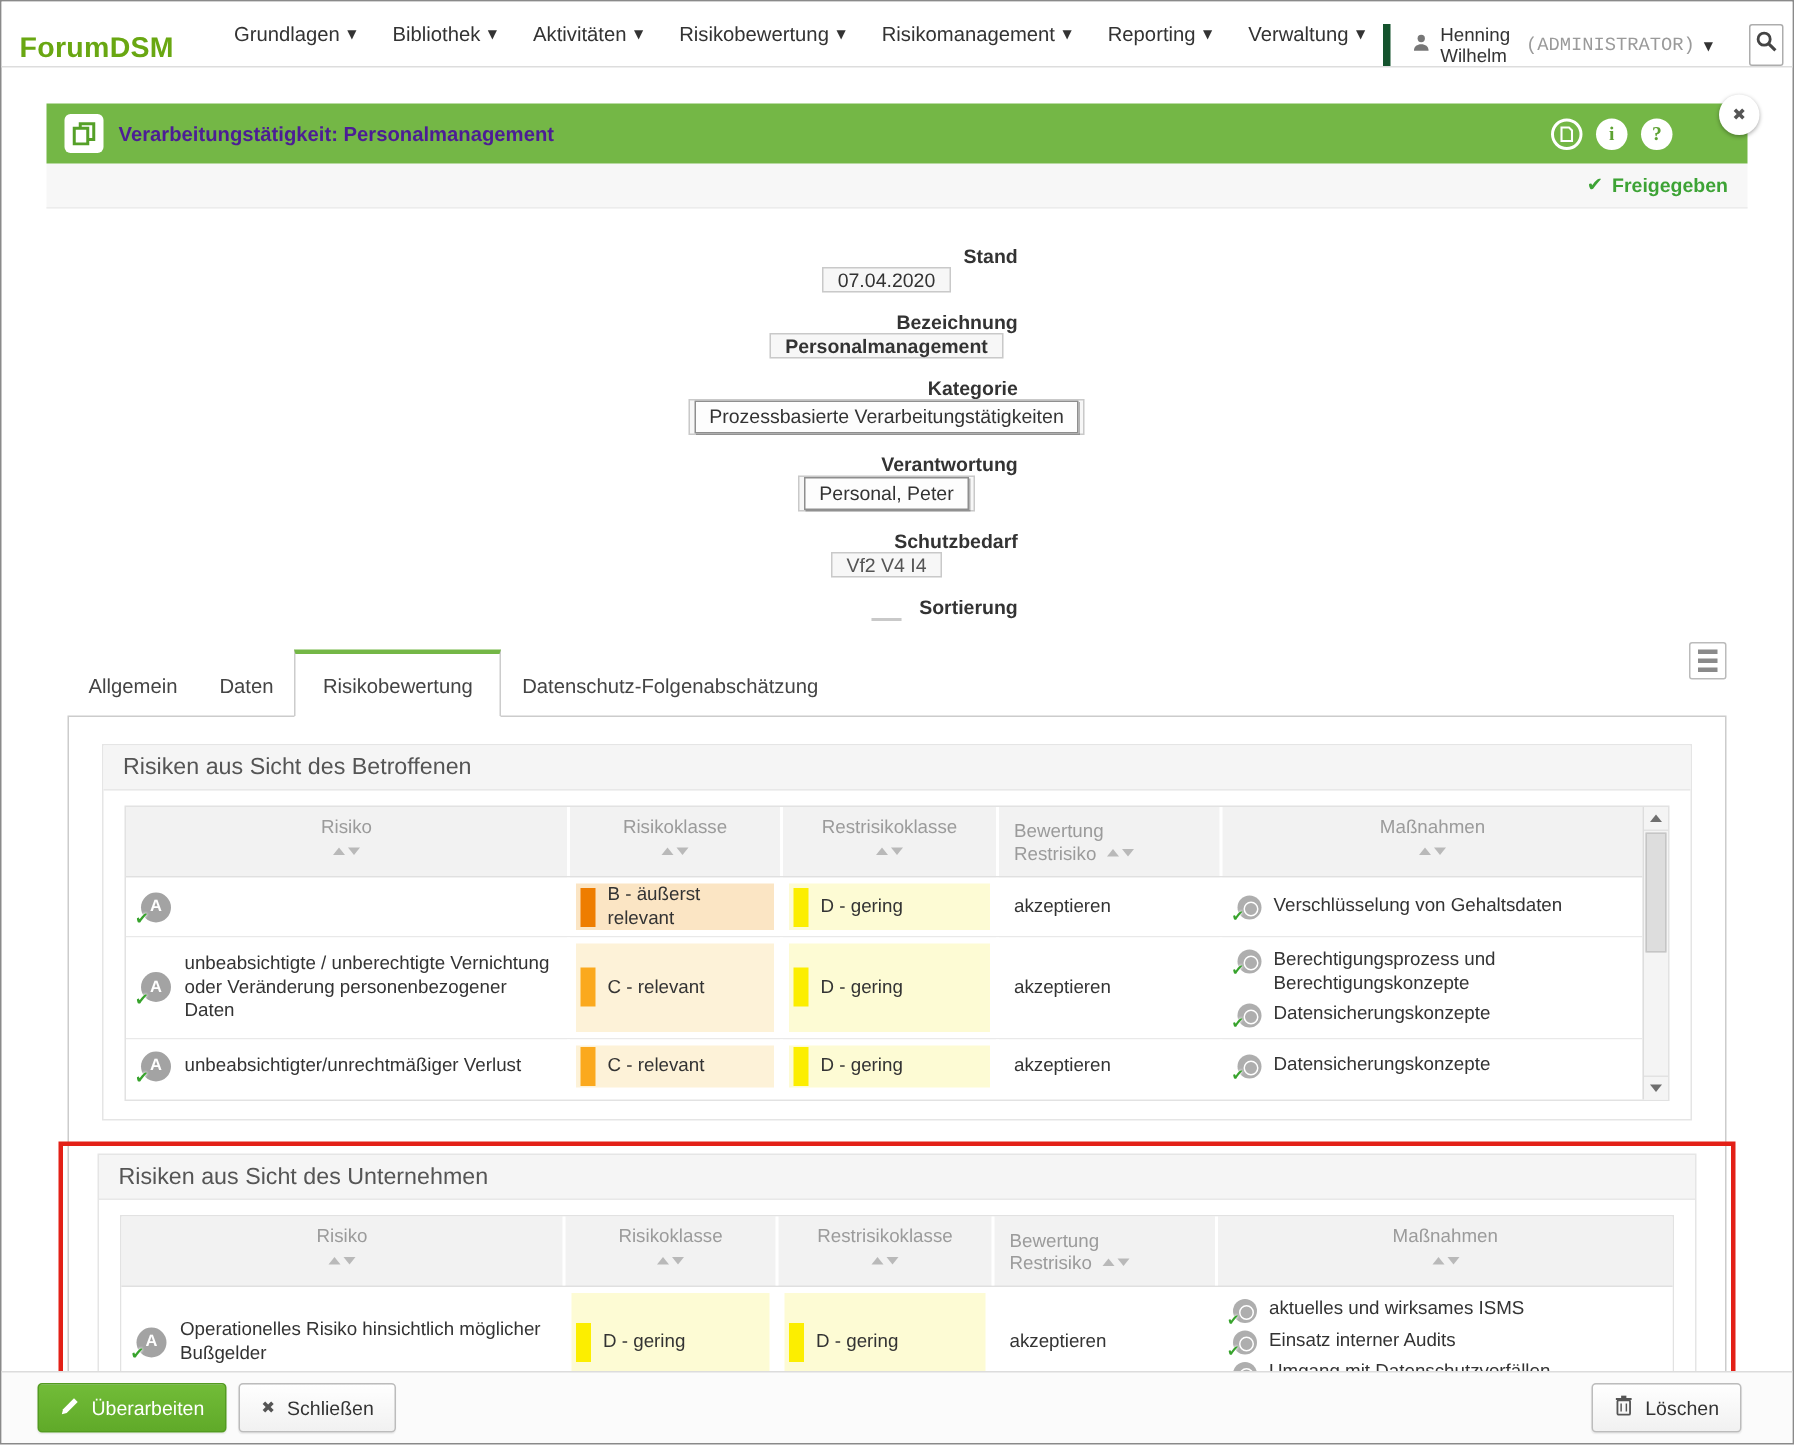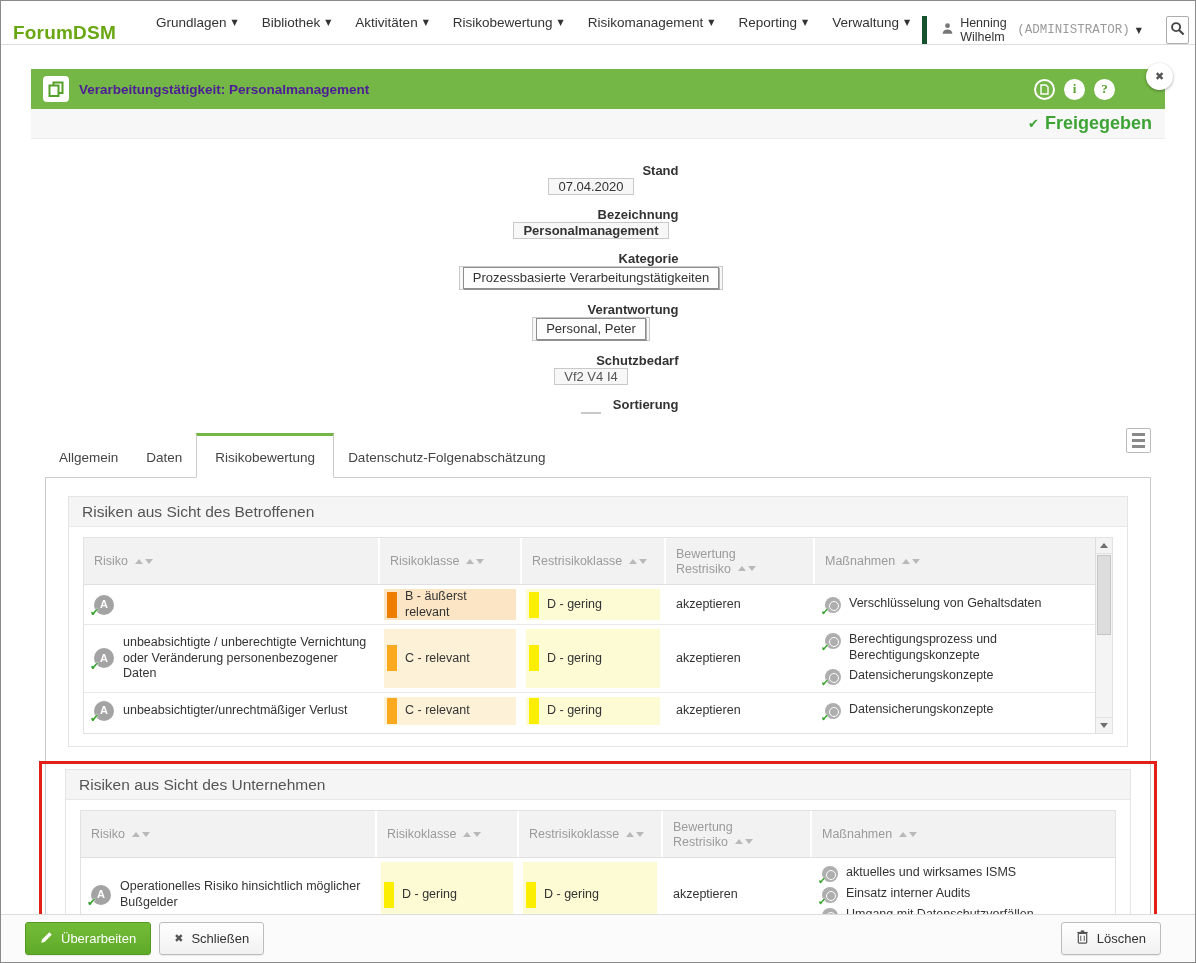--- a/index.html
+++ b/index.html
@@ -48,21 +48,21 @@
     background:#fff; box-shadow:0 1px 3px rgba(0,0,0,.35);
     display:flex; align-items:center; justify-content:center; cursor:pointer;
     color:#555; font-size:11px; z-index:5;
   }
 
   .statusbar {
     height:30px; background:#f7f7f7; border-bottom:1px solid #ececec;
     display:flex; align-items:center; justify-content:flex-end; padding-right:13px; gap:6px;
   }
   .statusbar .chk { color:#3da335; font-size:13px; }
-  .status-label { color:#3da335; font-weight:bold; font-size:18px; }
+  .status-label { color:#3da335; font-weight:bold; font-size:13px; }
 
   
   .form { padding:24px 14px 0 0; }
   .frow { display:flex; align-items:center; margin-bottom:12px;flex-direction:column; }
   .flabel { width:205px; text-align:right; font-weight:bold; font-size:13px; color:#333; padding-right:15px; flex-shrink:0; }
   .finput {
     flex:1; height:27px; border:1px solid #c9c9c9; background:#f7f7f7;
     display:flex; align-items:center; padding:0 9px; font-size:13px; color:#333;
   }
   .finput.bold { font-weight:bold; }
@@ -95,21 +95,21 @@
     font-size:15.5px; color:#555; padding:6px 13px; height:30px; display:flex; align-items:center;
   }
   .red-annotation { margin:14px -29px 0; padding:5px 23px 6px; border:3px solid #e32017; }
 
   .rtable { margin:10px 14px 12px; border:1px solid #e2e2e2; position:relative; background:#fff; }
   .thead, .trow { display:grid; grid-template-columns:296px 142px 144px 149px 1fr; }
   .t1 .thead, .t1 .tbody { margin-right:17px; }
   .thead { background:#f2f2f2; border-bottom:1px solid #e0e0e0; }
   .th {
     min-height:46px; padding:6px 10px; color:#9b9b9b; font-size:12.5px;
-    display:flex; align-items:center; gap:7px; border-right:2px solid #fff; cursor:pointer;
+    display:flex; align-items:center; gap:7px; border-right:2px solid #fff; cursor:pointer;flex-direction:column;
   }
   .th.two { flex-direction:column; align-items:flex-start; justify-content:center; gap:1px; }
   .th.last { border-right:none; }
   .hline { display:flex; align-items:center; gap:7px; }
   .sort { display:inline-flex; align-items:center; gap:2px; }
   .sort i { display:block; width:0; height:0; border-left:4px solid transparent; border-right:4px solid transparent; }
   .sort .up { border-bottom:5px solid #b9b9b9; }
   .sort .dn { border-top:5px solid #b9b9b9; }
 
   .tbody.clip { height:148px; overflow:hidden; }

